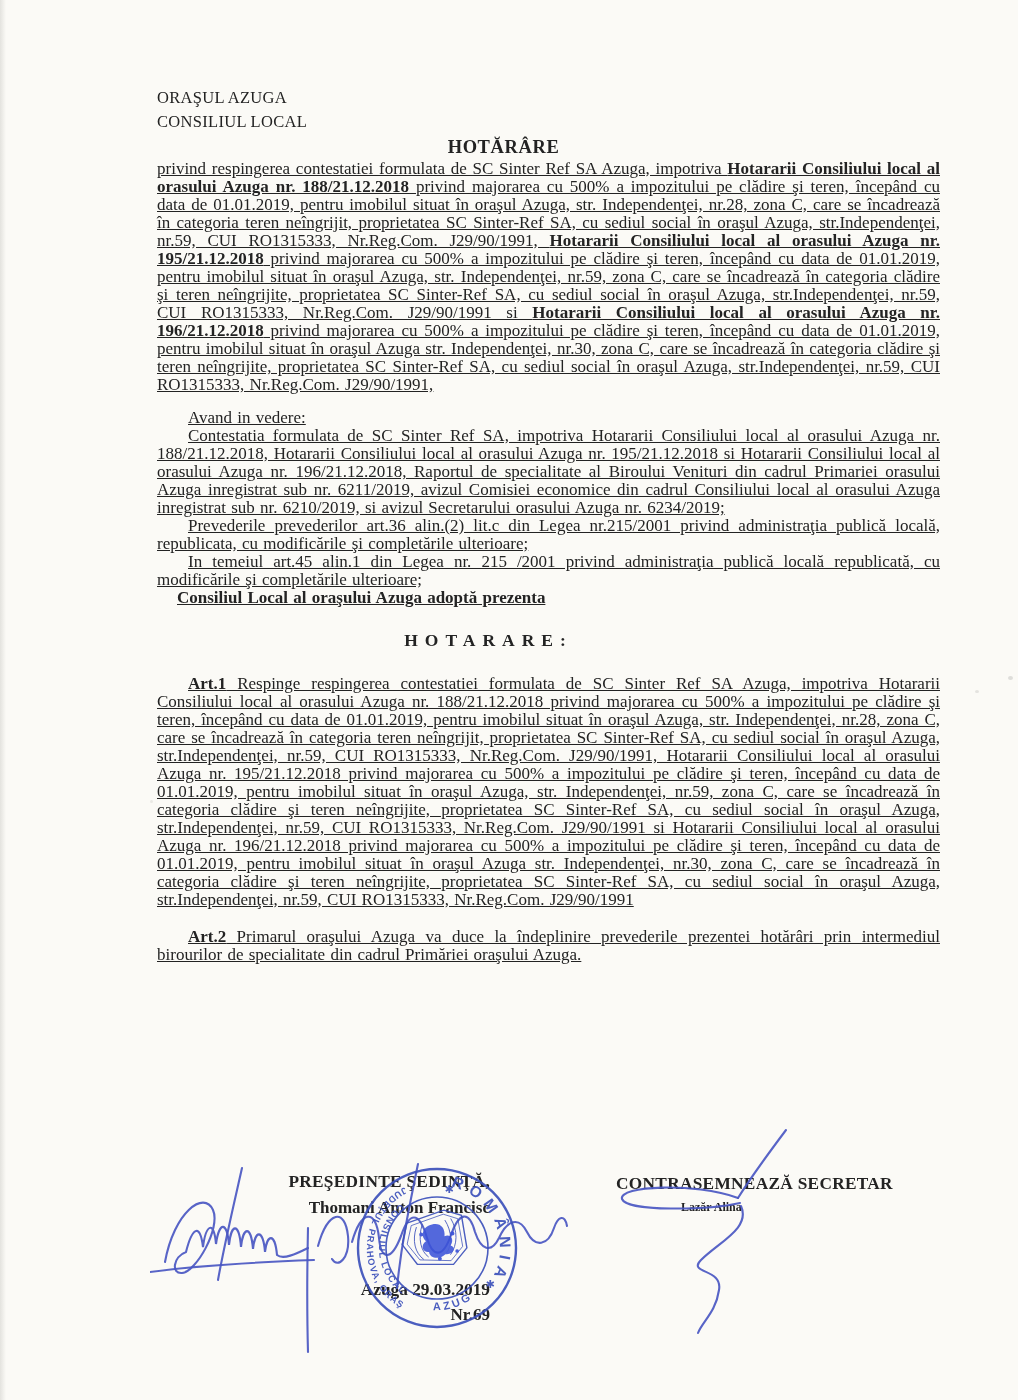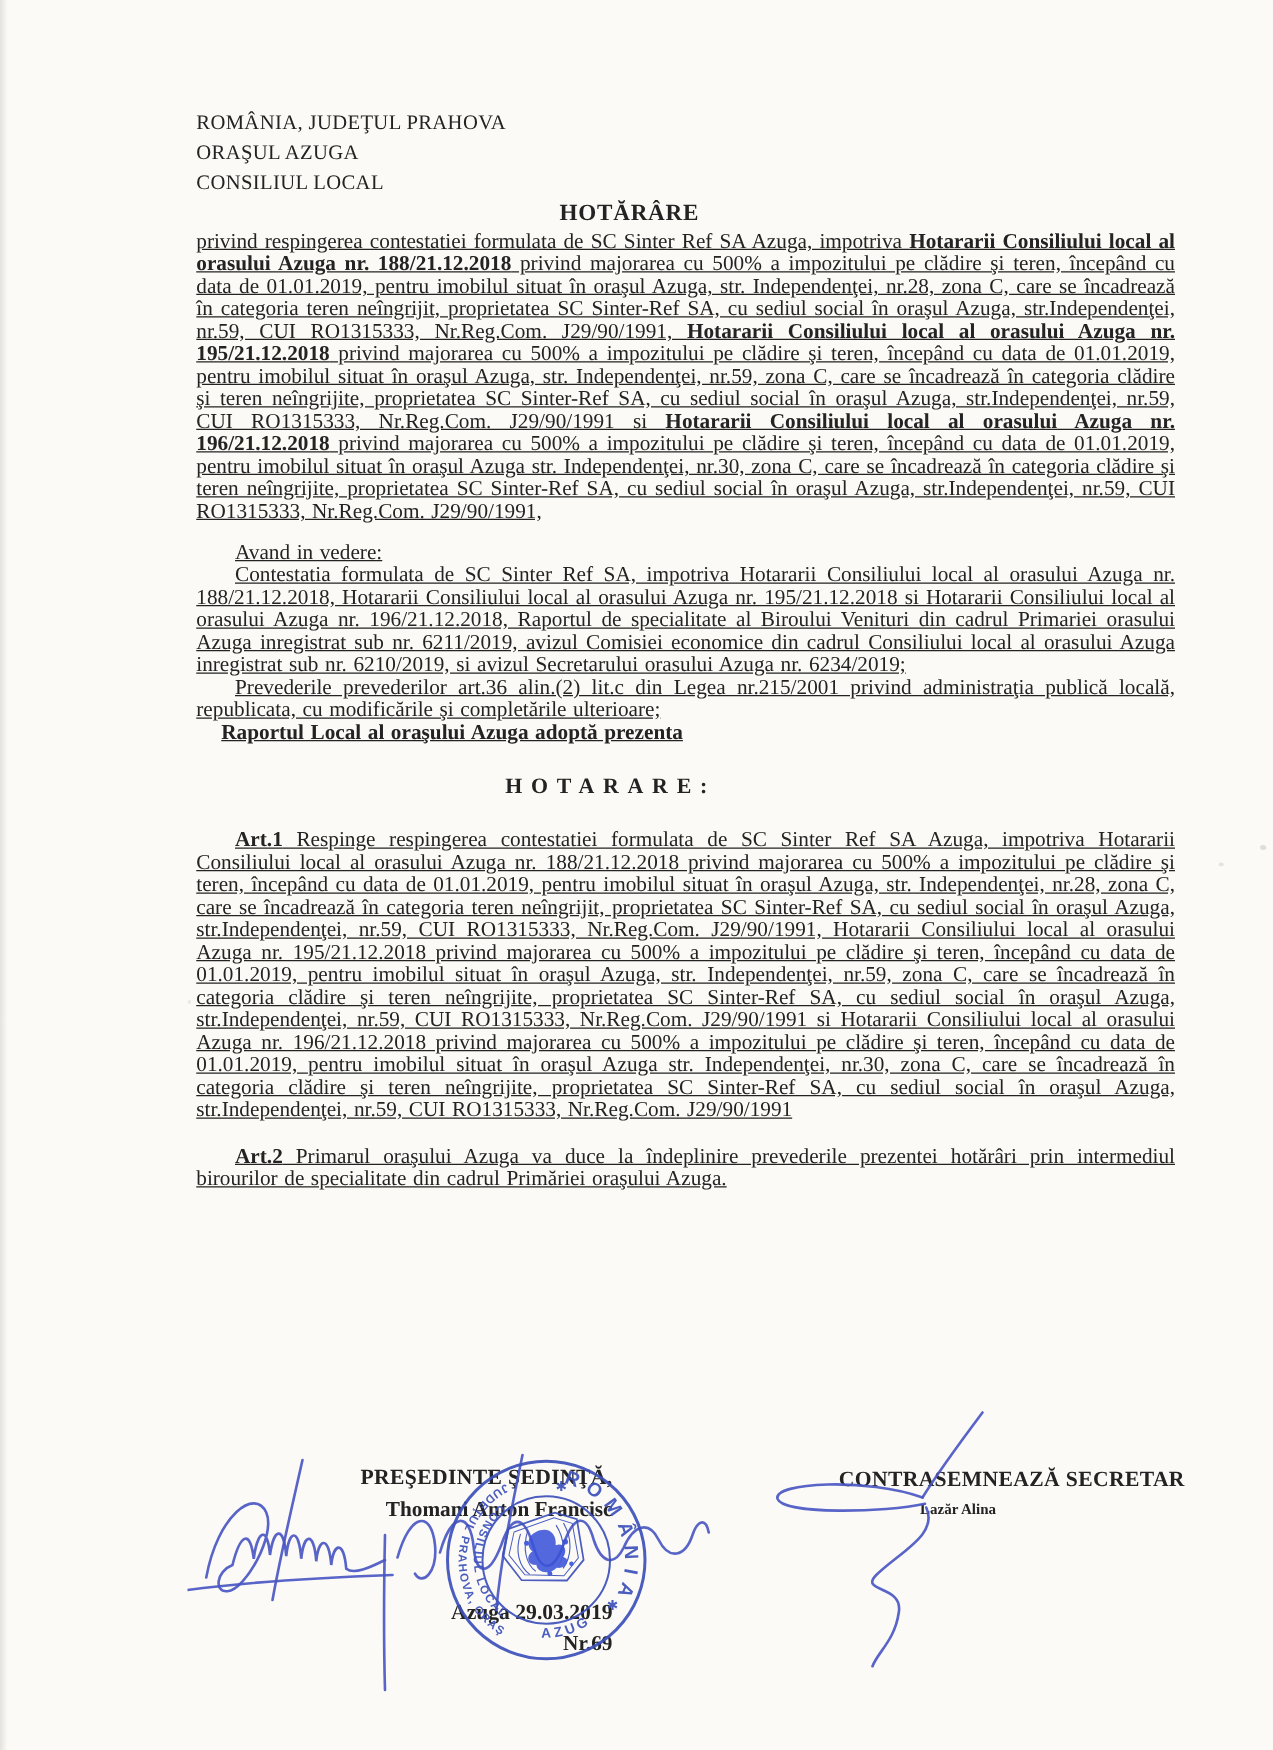--- a/index.html
+++ b/index.html
@@ -39,49 +39,49 @@
     text-align:center;font-weight:bold;font-size:17.5px;letter-spacing:7px;
   }
   p.art2{margin-top:19px;}
   .b{font-weight:bold;}
   
   .sig-left{position:absolute;left:160px;top:1172px;width:330px;text-align:right;}
   .sig-left .t1{font-weight:bold;font-size:17.3px;letter-spacing:.3px;}
   .sig-left .t2{font-weight:bold;font-size:17px;margin-top:6px;margin-left:10px;}
   .sig-left .t3{font-weight:bold;font-size:17.3px;margin-top:62px;margin-left:-3px;}
   .sig-left .t4{font-weight:bold;font-size:17px;margin-top:5px;margin-left:-3px;}
-  .sig-right{position:absolute;left:671px;top:1174px;width:300px;}
+  .sig-right{position:absolute;left:616px;top:1174px;width:300px;}
   .sig-right .t1{font-weight:bold;font-size:17.3px;letter-spacing:.3px;}
   .sig-right .t2{font-weight:bold;font-size:12px;margin-top:6px;margin-left:65px;}
   svg{display:block;}
   .pen path{fill:none;stroke:#4a57c2;stroke-width:2.1;stroke-linecap:round;opacity:.92;}
   .stamp-ring{fill:none;stroke:#3d51bb;}
   .stamp-text{fill:#3d51bb;font-family:"Liberation Sans","DejaVu Sans",sans-serif;font-weight:bold;}
   .speck{position:absolute;border-radius:50%;background:rgba(90,90,88,.35);}
 </style>
 </head>
 <body>
 
 <div class="page">
 
   <div class="content">
     <div class="header">
-      <div>ROMÂNIA, JUDEŢUL PRAHOVA</div>
       <div>ORAŞUL AZUGA</div>
       <div>CONSILIUL LOCAL</div>
     </div>
 
     <div class="doc-title">HOTĂRÂRE</div>
 
     <p class="body preamble"><span>privind respingerea contestatiei formulata de SC Sinter Ref SA Azuga, impotriva </span><span class="b">Hotararii Consiliului local al orasului Azuga nr. 188/21.12.2018</span><span> privind majorarea cu 500% a impozitului pe clădire şi teren, începând cu data de 01.01.2019, pentru imobilul situat în oraşul Azuga, str. Independenţei, nr.28,  zona C, care se încadrează în categoria  teren neîngrijit,  proprietatea SC Sinter-Ref SA, cu sediul social în oraşul Azuga, str.Independenţei, nr.59, CUI RO1315333, Nr.Reg.Com. J29/90/1991, </span><span class="b">Hotararii Consiliului local al orasului Azuga nr. 195/21.12.2018</span><span> privind majorarea cu 500% a impozitului pe clădire şi teren, începând cu data de 01.01.2019, pentru imobilul situat în oraşul Azuga, str. Independenţei, nr.59,  zona C, care se încadrează în categoria clădire şi teren neîngrijite,  proprietatea SC Sinter-Ref SA, cu sediul social în oraşul Azuga, str.Independenţei, nr.59, CUI RO1315333, Nr.Reg.Com. J29/90/1991 si </span><span class="b">Hotararii Consiliului local al orasului Azuga nr. 196/21.12.2018</span><span> privind majorarea cu 500% a impozitului pe clădire şi teren, începând cu data de 01.01.2019, pentru imobilul situat în oraşul Azuga str. Independenţei, nr.30,  zona C, care se încadrează în categoria clădire şi teren neîngrijite,  proprietatea SC Sinter-Ref SA, cu sediul social în oraşul Azuga, str.Independenţei, nr.59, CUI RO1315333, Nr.Reg.Com. J29/90/1991,</span></p>
 
     <p class="body lead">Avand in vedere:</p>
     <p class="body indent">Contestatia formulata de SC Sinter Ref SA, impotriva Hotararii Consiliului local al orasului Azuga nr. 188/21.12.2018, Hotararii Consiliului local al orasului Azuga nr. 195/21.12.2018 si Hotararii Consiliului local al orasului Azuga nr. 196/21.12.2018, Raportul de specialitate al Biroului Venituri din cadrul Primariei orasului Azuga inregistrat sub nr. 6211/2019, avizul Comisiei economice din cadrul Consiliului local al orasului Azuga inregistrat sub nr. 6210/2019, si avizul Secretarului orasului Azuga nr. 6234/2019;</p>
     <p class="body indent">Prevederile prevederilor  art.36 alin.(2) lit.c din Legea nr.215/2001 privind administraţia publică locală, republicata, cu modificările şi completările ulterioare;</p>
-    <p class="body adoption">Raportul Local al oraşului Azuga adoptă prezenta</p>
+    <p class="body indent">In temeiul art.45 alin.1 din Legea nr. 215 /2001 privind administraţia publică locală republicată, cu modificările şi completările ulterioare;</p>
+    <p class="body adoption">Consiliul Local al oraşului Azuga adoptă prezenta</p>
 
     <div class="decision-heading">HOTARARE:</div>
 
     <p class="body indent article"><span class="b">Art.1</span><span> Respinge respingerea contestatiei formulata de SC Sinter Ref SA Azuga, impotriva Hotararii Consiliului local al orasului Azuga nr. 188/21.12.2018 privind majorarea cu 500% a impozitului pe clădire şi teren, începând cu data de 01.01.2019, pentru imobilul situat în oraşul Azuga, str. Independenţei, nr.28,  zona C, care se încadrează în categoria  teren neîngrijit,  proprietatea SC Sinter-Ref SA, cu sediul social în oraşul Azuga, str.Independenţei, nr.59, CUI RO1315333, Nr.Reg.Com. J29/90/1991, Hotararii Consiliului local al orasului Azuga nr. 195/21.12.2018 privind majorarea cu 500% a impozitului pe clădire şi teren, începând cu data de 01.01.2019, pentru imobilul situat în oraşul Azuga, str. Independenţei, nr.59,  zona C, care se încadrează în categoria clădire şi teren neîngrijite,  proprietatea SC Sinter-Ref SA, cu sediul social în oraşul Azuga, str.Independenţei, nr.59, CUI RO1315333, Nr.Reg.Com. J29/90/1991 si Hotararii Consiliului local al orasului Azuga nr. 196/21.12.2018 privind majorarea cu 500% a impozitului pe clădire şi teren, începând cu data de 01.01.2019, pentru imobilul situat în oraşul Azuga str. Independenţei, nr.30,  zona C, care se încadrează în categoria clădire şi teren neîngrijite,  proprietatea SC Sinter-Ref SA, cu sediul social în oraşul Azuga, str.Independenţei, nr.59, CUI RO1315333, Nr.Reg.Com. J29/90/1991</span></p>
 
     <p class="body indent article art2"><span class="b">Art.2</span><span> Primarul oraşului Azuga va duce la îndeplinire prevederile prezentei hotărâri prin intermediul birourilor de specialitate din cadrul Primăriei oraşului Azuga.</span></p>
   </div>
 
   <div class="sig-left">
     <div class="t1">PREŞEDINTE ŞEDINŢĂ,</div>

